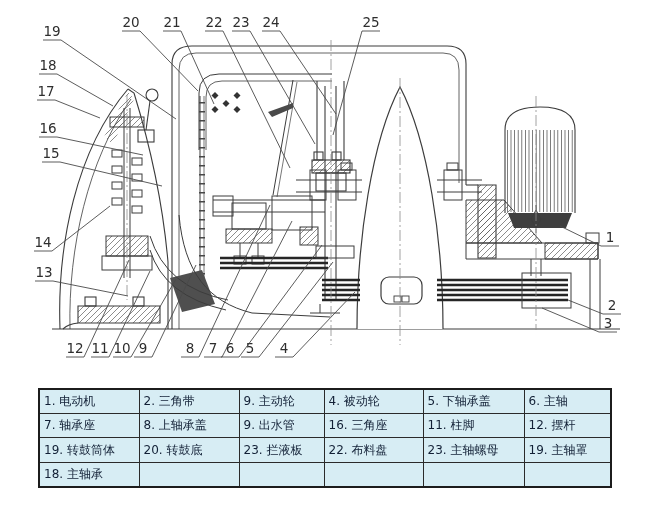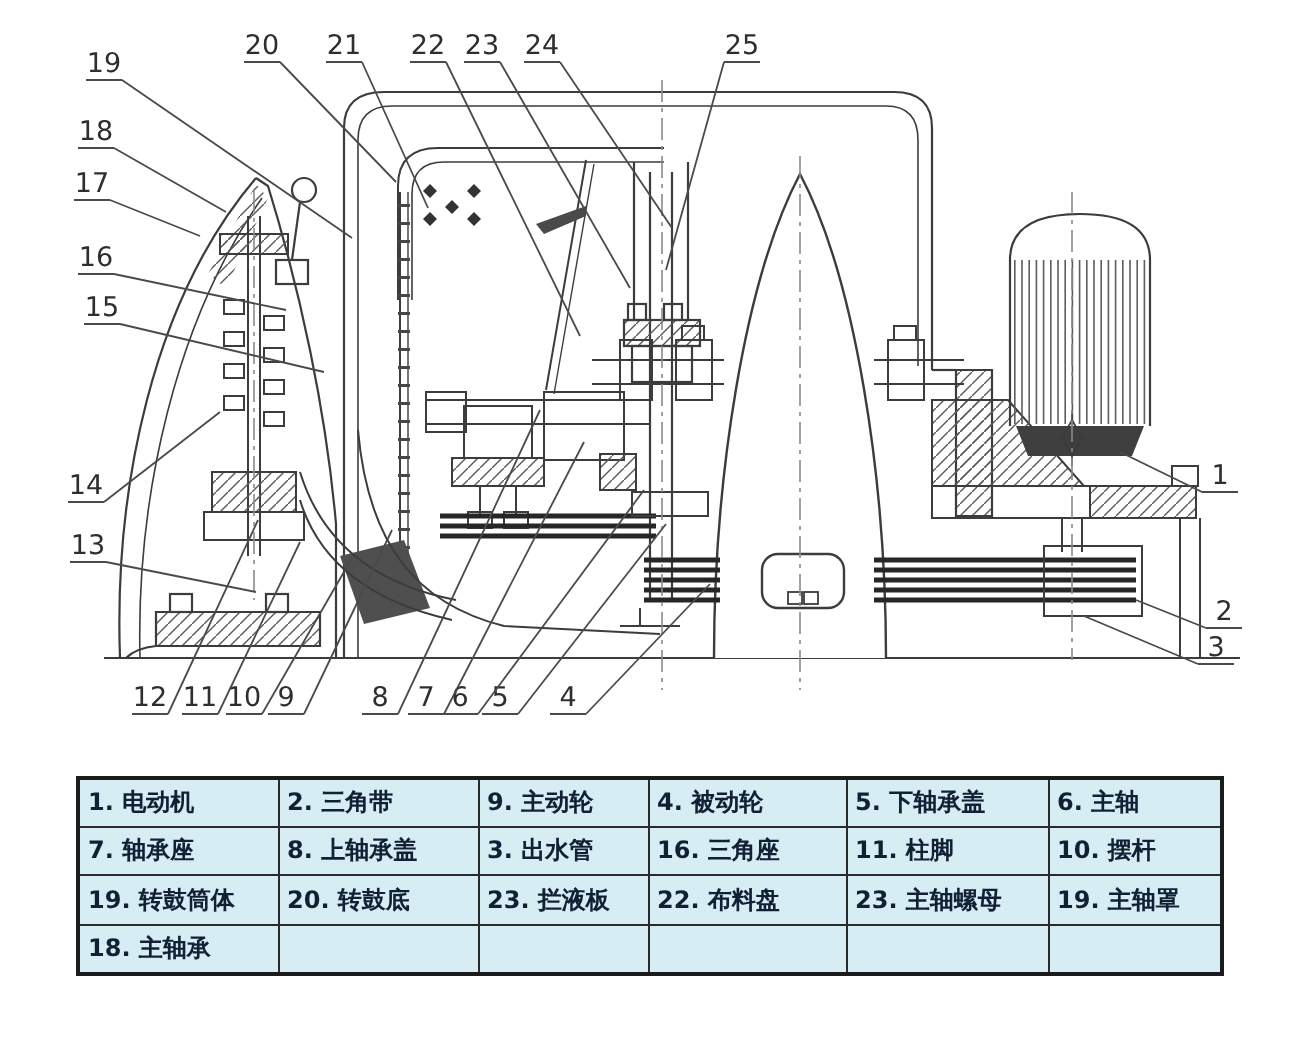--- a/index.html
+++ b/index.html
@@ -17,21 +17,21 @@
   #callouts text{font:13.5px "DejaVu Sans",sans-serif;fill:#2e2e2e;}
   #callouts line{stroke:#4a4a4a;stroke-width:0.9;}
   table[data-name="parts-legend-table"]{
     position:absolute;left:38px;top:388px;width:572px;height:100px;
     border-collapse:collapse;table-layout:fixed;
     background:var(--table-bg);
     border:2px solid var(--table-border);
   }
   table[data-name="parts-legend-table"] td{
     border:1px solid #2a2a2a;
-    font-size:12px;font-weight:bold;color:var(--table-text);
+    font-size:12px;font-weight:normal;color:var(--table-text);
     padding:0 0 0 4px;height:19px;line-height:19px;
     white-space:nowrap;overflow:hidden;
   }
 </style>
 </head>
 <body data-name="centrifuge-diagram-page">
 
 <svg id="diagram" data-name="centrifuge-cross-section-diagram" width="650" height="380" viewBox="0 0 650 380">
   <defs>
     <pattern id="hatch" patternUnits="userSpaceOnUse" width="6" height="6">
@@ -350,24 +350,24 @@
         <td data-name="part-label-cell">1. 电动机</td>
         <td data-name="part-label-cell">2. 三角带</td>
         <td data-name="part-label-cell">9. 主动轮</td>
         <td data-name="part-label-cell">4. 被动轮</td>
         <td data-name="part-label-cell">5. 下轴承盖</td>
         <td data-name="part-label-cell">6. 主轴</td>
       </tr>
       <tr data-name="legend-row">
         <td data-name="part-label-cell">7. 轴承座</td>
         <td data-name="part-label-cell">8. 上轴承盖</td>
-        <td data-name="part-label-cell">3. 出水管</td>
+        <td data-name="part-label-cell">9. 出水管</td>
         <td data-name="part-label-cell">16. 三角座</td>
         <td data-name="part-label-cell">11. 柱脚</td>
-        <td data-name="part-label-cell">10. 摆杆</td>
+        <td data-name="part-label-cell">12. 摆杆</td>
       </tr>
       <tr data-name="legend-row">
         <td data-name="part-label-cell">19. 转鼓筒体</td>
         <td data-name="part-label-cell">20. 转鼓底</td>
         <td data-name="part-label-cell">23. 拦液板</td>
         <td data-name="part-label-cell">22. 布料盘</td>
         <td data-name="part-label-cell">23. 主轴螺母</td>
         <td data-name="part-label-cell">19. 主轴罩</td>
       </tr>
       <tr data-name="legend-row">

